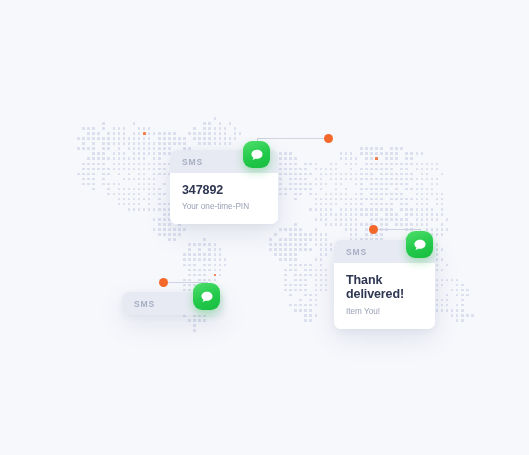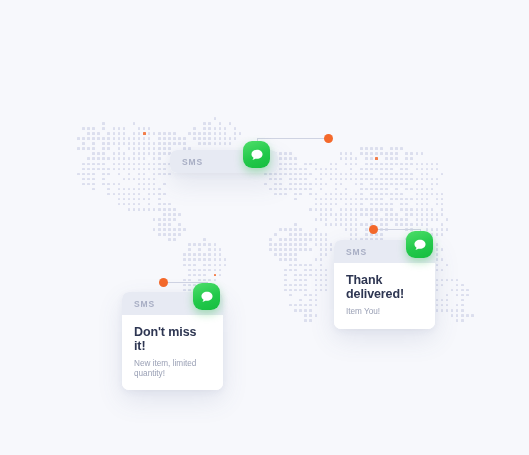--- a/index.html
+++ b/index.html
@@ -1201,20 +1201,24 @@
   <div class="connector">
     <div class="conn-line h" style="left:167px; top:281.5px; width:41px;"></div>
     <div class="conn-line v" style="left:206.6px; top:281.5px; height:11px;"></div>
     <div class="conn-dot" style="left:159px; top:277.5px;"></div>
   </div>
 
   <div class="sms-card" style="left:170px; top:150px; width:108px;">
     <div class="sms-header">
       <span class="sms-header-label">SMS</span>
     </div>
+    <div class="sms-body">
+      <div class="sms-title">347892</div>
+      <div class="sms-sub">Your one-time-PIN</div>
+    </div>
   </div>
   <div class="app-icon" style="left:243px; top:141px;">
     <svg width="16" height="16" viewBox="0 0 24 24" aria-hidden="true">
       <path fill="#ffffff" d="M12 4.2c-4.6 0-8.3 2.9-8.3 6.6 0 2.1 1.2 4 3.1 5.2-.2 1.1-.8 2.2-1.7 3.1 1.6-.2 3.1-.8 4.3-1.6 .8.2 1.7.3 2.6.3 4.6 0 8.3-2.9 8.3-6.9S16.6 4.2 12 4.2z"></path>
     </svg>
   </div>
 
   <div class="sms-card" style="left:334px; top:240px; width:101px;">
     <div class="sms-header">
       <span class="sms-header-label">SMS</span>
@@ -1227,24 +1231,20 @@
   <div class="app-icon" style="left:406px; top:231px;">
     <svg width="16" height="16" viewBox="0 0 24 24" aria-hidden="true">
       <path fill="#ffffff" d="M12 4.2c-4.6 0-8.3 2.9-8.3 6.6 0 2.1 1.2 4 3.1 5.2-.2 1.1-.8 2.2-1.7 3.1 1.6-.2 3.1-.8 4.3-1.6 .8.2 1.7.3 2.6.3 4.6 0 8.3-2.9 8.3-6.9S16.6 4.2 12 4.2z"></path>
     </svg>
   </div>
 
   <div class="sms-card" style="left:122px; top:292px; width:101px;">
     <div class="sms-header">
       <span class="sms-header-label">SMS</span>
     </div>
-    <div class="sms-body">
-      <div class="sms-title">Don't miss it!</div>
-      <div class="sms-sub">New item, limited quantity!</div>
-    </div>
   </div>
   <div class="app-icon" style="left:193px; top:283px;">
     <svg width="16" height="16" viewBox="0 0 24 24" aria-hidden="true">
       <path fill="#ffffff" d="M12 4.2c-4.6 0-8.3 2.9-8.3 6.6 0 2.1 1.2 4 3.1 5.2-.2 1.1-.8 2.2-1.7 3.1 1.6-.2 3.1-.8 4.3-1.6 .8.2 1.7.3 2.6.3 4.6 0 8.3-2.9 8.3-6.9S16.6 4.2 12 4.2z"></path>
     </svg>
   </div>
 
 </div>
 
 </body></html>

